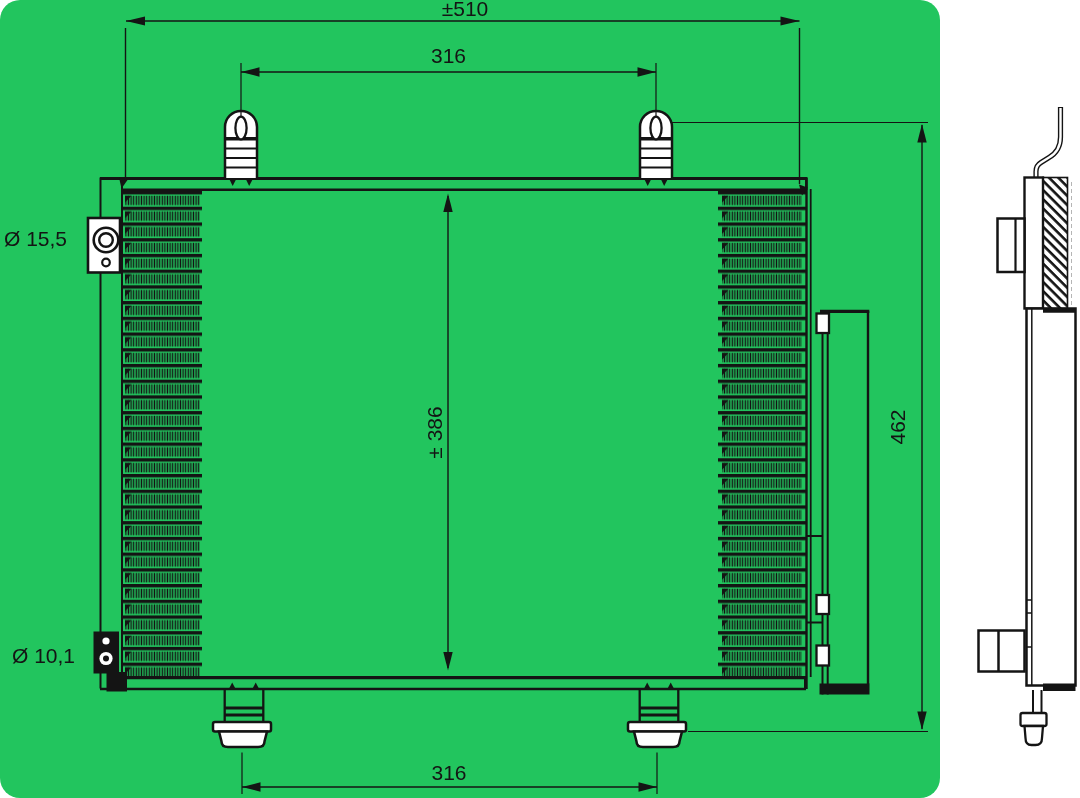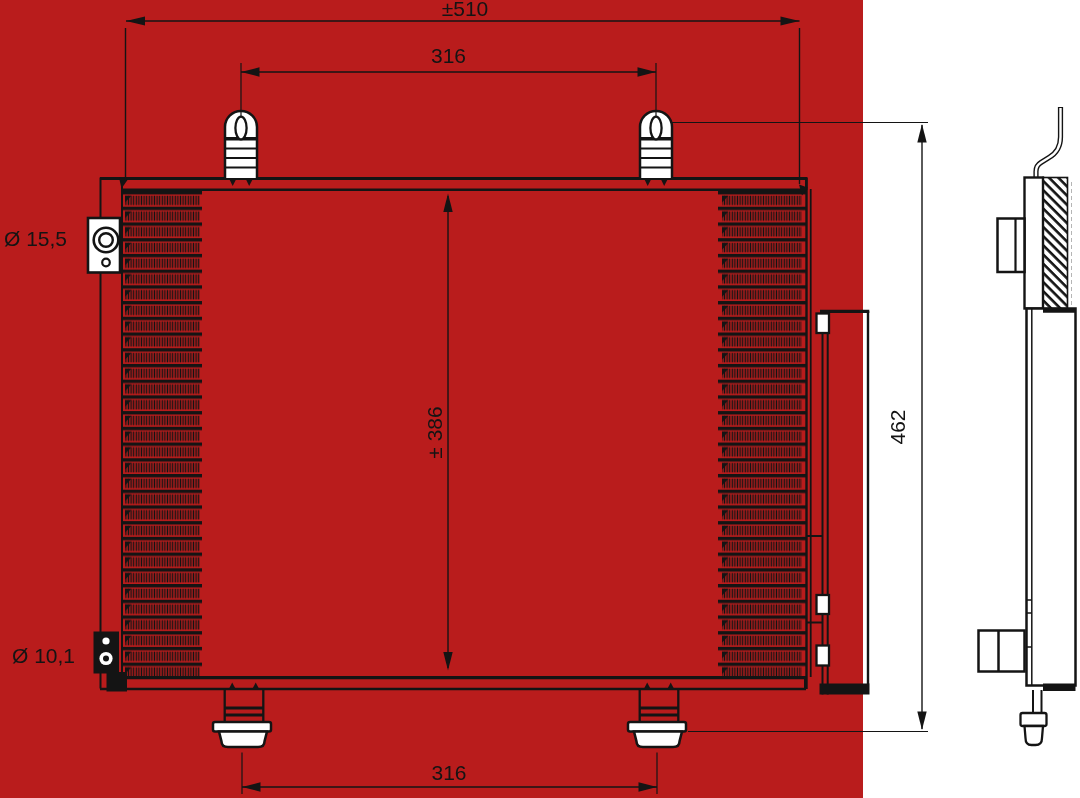--- a/index.html
+++ b/index.html
@@ -1,18 +1,19 @@
 <!DOCTYPE html>
 <html><head>
 <meta charset="utf-8">
 <style>
   html,body { margin:0; padding:0; background:#ffffff; }
   .canvas {
-    position:relative; width:863px; height:798px; background:#b91c1c;
+    position:relative; width:940px; height:798px; background:#22c55e;
     font-family:"Liberation Sans", sans-serif;
+    border-radius:20px;
   }
   svg { position:absolute; left:0; top:0; }
   text {
     font-family:"Liberation Sans", sans-serif;
     font-size:21px; fill:#141414; stroke:none;
   }
 </style>
 </head>
 <body>
 

